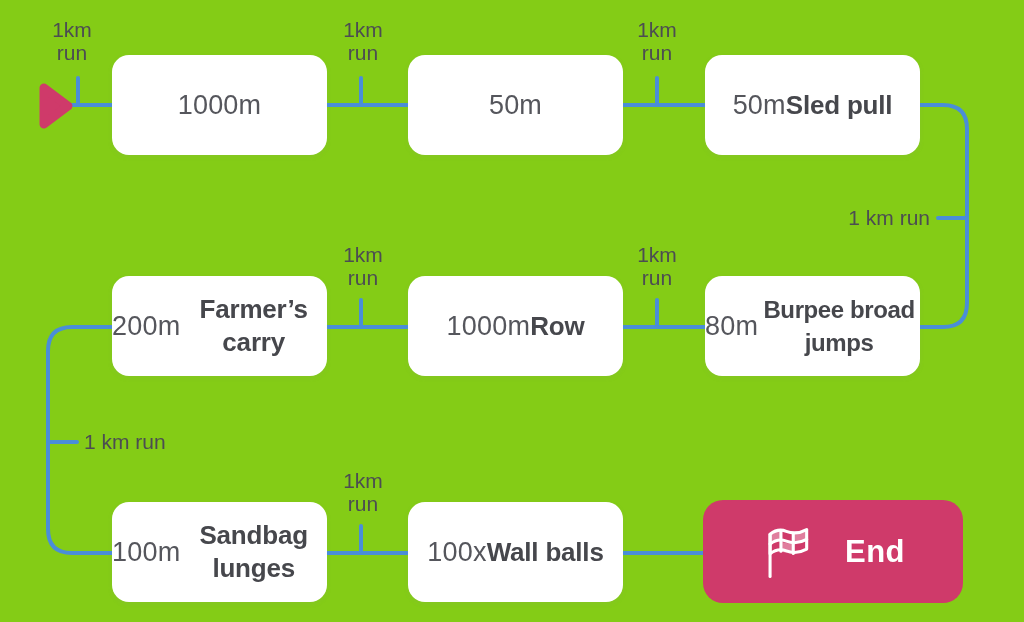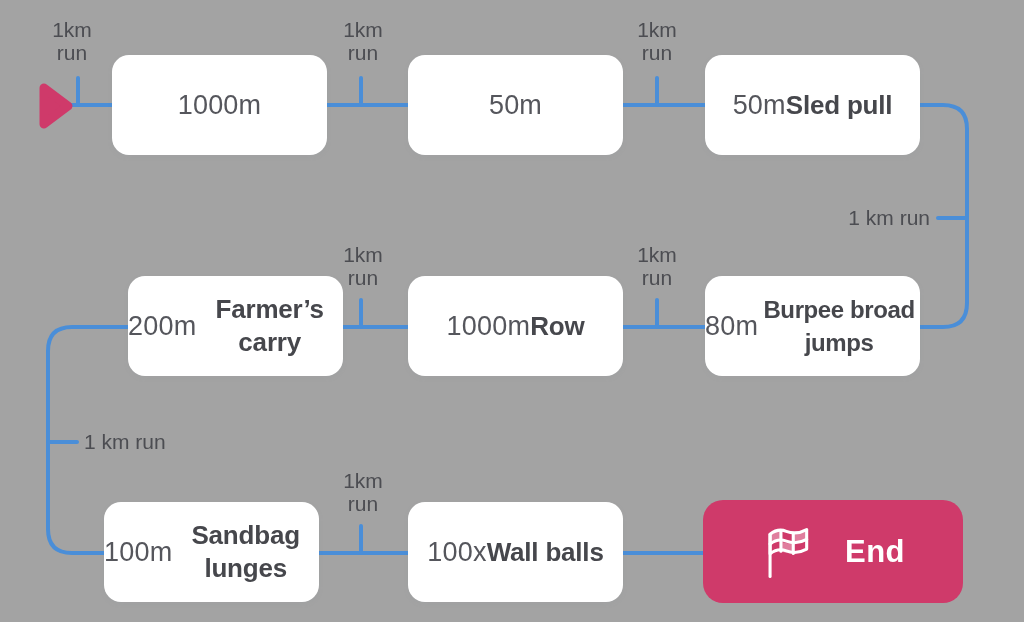--- a/index.html
+++ b/index.html
@@ -6,21 +6,21 @@
   html, body { width: 1024px; height: 622px; }
   body {
     font-family: "Liberation Sans", "DejaVu Sans", sans-serif;
     background: #f6f6f7;
     overflow: hidden;
   }
   .canvas {
     position: relative;
     width: 1024px;
     height: 622px;
-    background: #a3a3a3;
+    background: #84cc16;
     text-decoration: underline;
   }
   svg.wires {
     position: absolute;
     left: 0; top: 0;
     width: 1024px; height: 622px;
     z-index: 1;
   }
   .station {
     position: absolute;
@@ -52,24 +52,24 @@
     letter-spacing: -0.2px;
   }
   .station .name.small {
     font-size: 24px;
     letter-spacing: -0.4px;
   }
   
   .pos-r1c1 { left: 112px; top: 55px; }
   .pos-r1c2 { left: 408px; top: 55px; }
   .pos-r1c3 { left: 705px; top: 55px; }
-  .pos-r2c1 { left: 128px; top: 276px; text-align: center; }
+  .pos-r2c1 { left: 112px; top: 276px; text-align: center; }
   .pos-r2c2 { left: 408px; top: 276px; }
   .pos-r2c3 { left: 705px; top: 276px; }
-  .pos-r3c1 { left: 104px; top: 502px; justify-content: center; }
+  .pos-r3c1 { left: 112px; top: 502px; justify-content: center; }
   .pos-r3c2 { left: 408px; top: 502px; }
 
   .run-label {
     position: absolute;
     z-index: 2;
     color: #4c4d52;
     font-size: 21px;
     line-height: 23px;
     text-align: center;
     white-space: nowrap;

